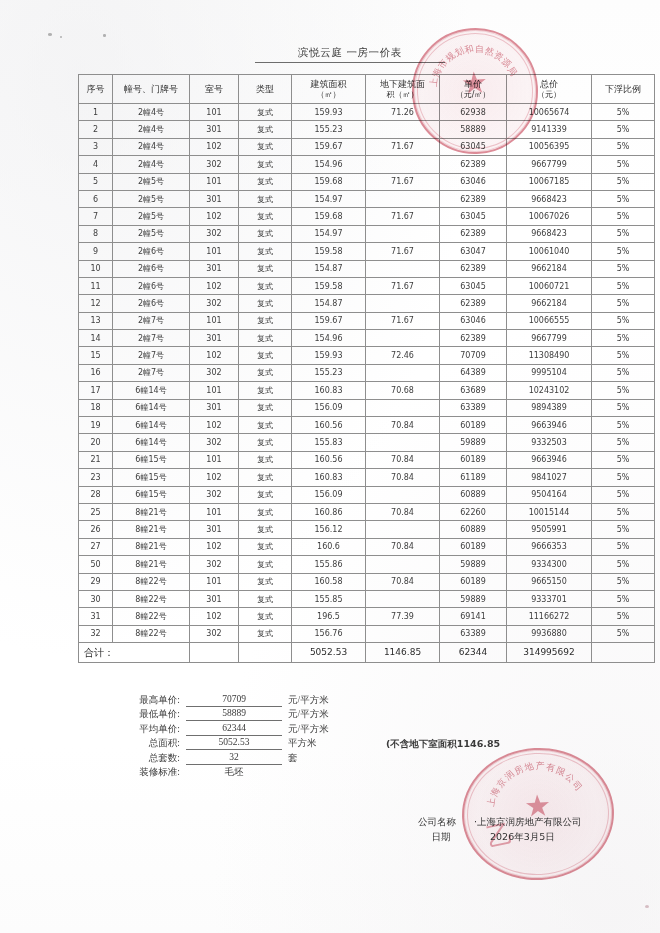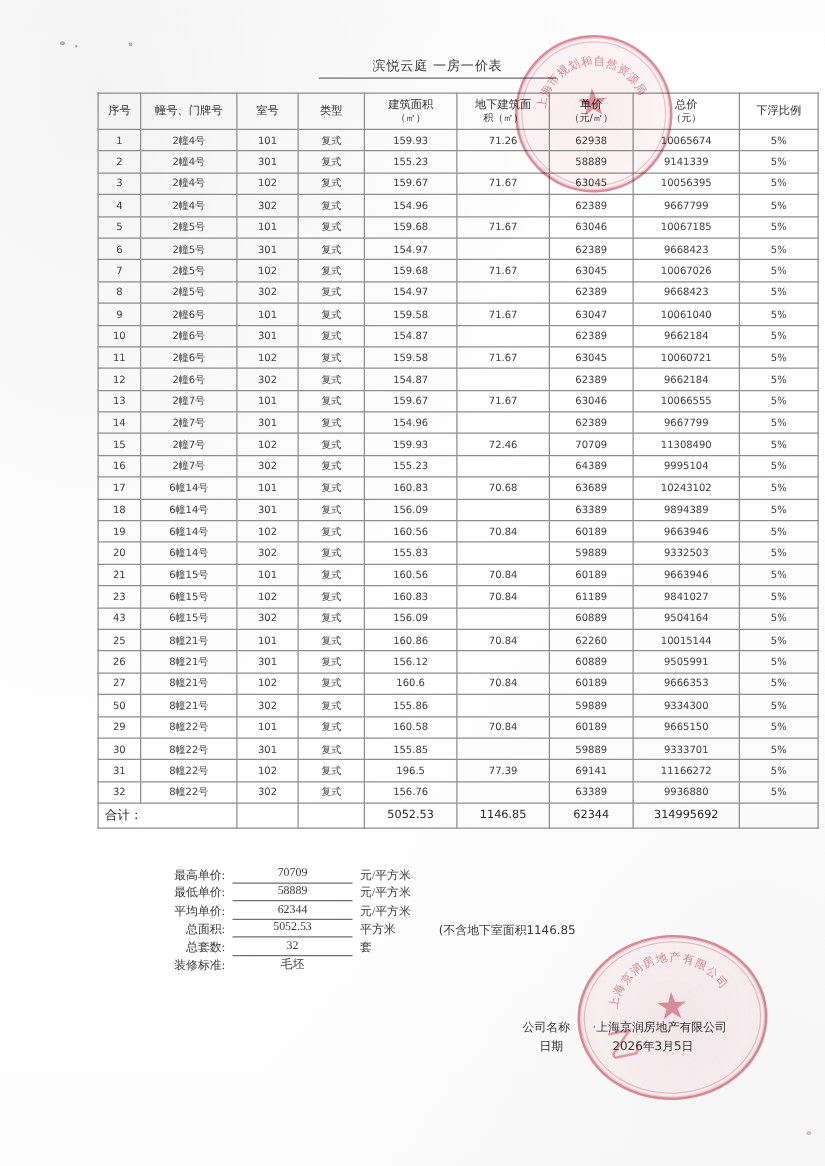--- a/index.html
+++ b/index.html
@@ -134,25 +134,26 @@
     margin: 0 6px;
     padding-bottom: 1px;
     line-height: 12px;
   }
   .summary-row.no-rule .s-value { border-bottom: none; }
   .summary-row .s-unit {
     white-space: nowrap;
   }
   .summary-note {
     position: absolute;
-    left: 351px;
+    left: 386px;
     top: 738px;
     font-size: 9.5px;
     color: #3a3a3a;
     white-space: nowrap;
+    font-weight: bold;
   }
 
   
   .sign-block {
     position: absolute;
     left: 418px;
     top: 815px;
     font-size: 9.5px;
     color: #333;
     z-index: 3;
@@ -523,21 +524,21 @@
           <td class="col-bldg">6幢15号</td>
           <td class="col-room">102</td>
           <td class="col-type">复式</td>
           <td class="col-area">160.83</td>
           <td class="col-uarea">70.84</td>
           <td class="col-uprice">61189</td>
           <td class="col-total">9841027</td>
           <td class="col-disc">5%</td>
         </tr>
         <tr>
-          <td class="col-idx">43</td>
+          <td class="col-idx">28</td>
           <td class="col-bldg">6幢15号</td>
           <td class="col-room">302</td>
           <td class="col-type">复式</td>
           <td class="col-area">156.09</td>
           <td class="col-uarea"></td>
           <td class="col-uprice">60889</td>
           <td class="col-total">9504164</td>
           <td class="col-disc">5%</td>
         </tr>
         <tr>

